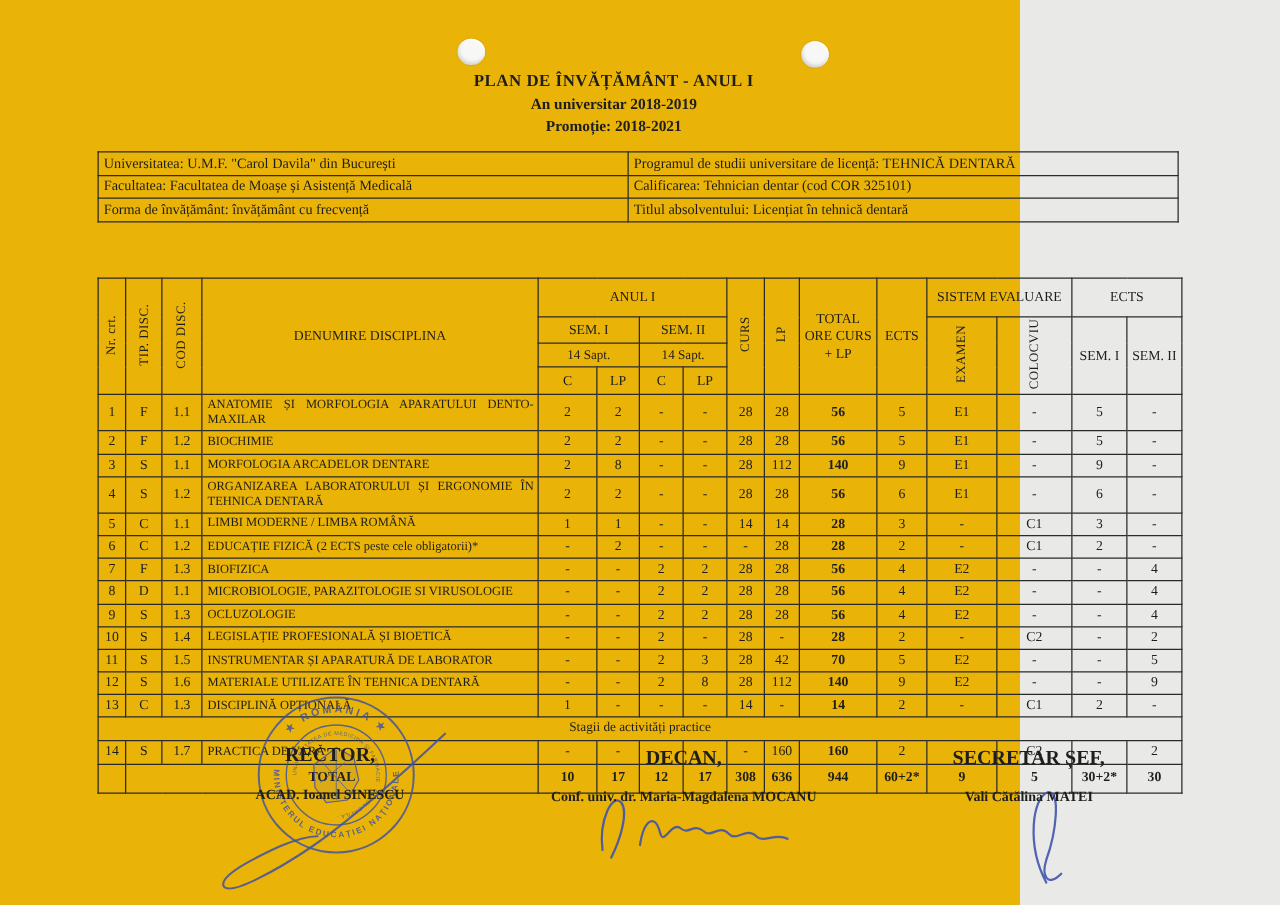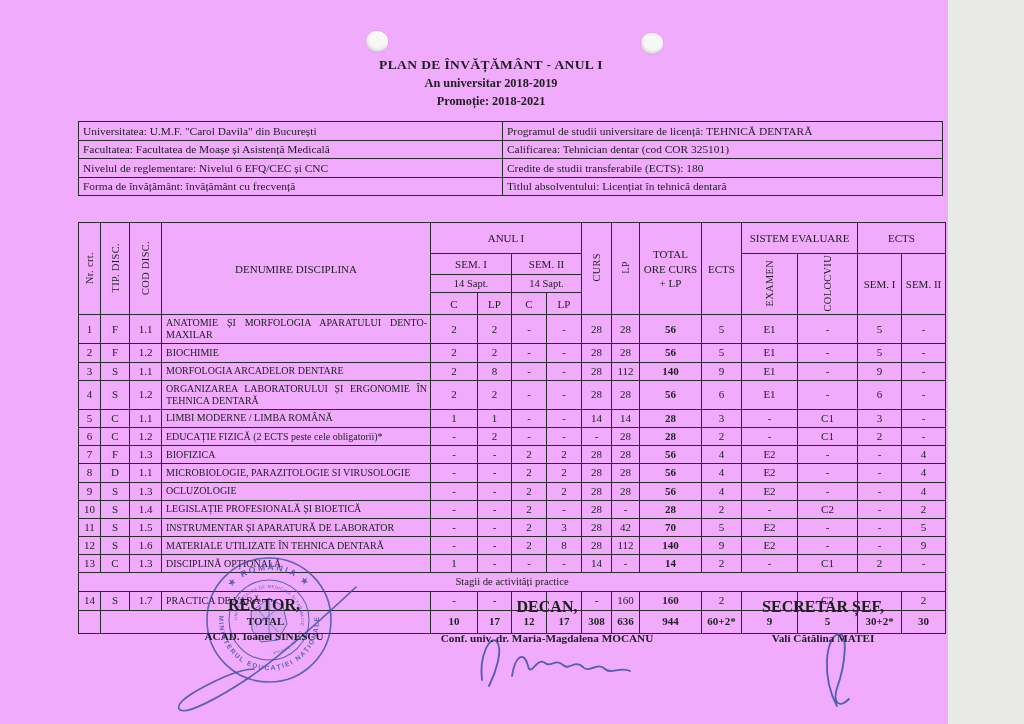--- a/index.html
+++ b/index.html
@@ -1,17 +1,17 @@
 <!DOCTYPE html>
 <html><head>
 <meta charset="utf-8">
 <style>
   html,body{margin:0;padding:0;width:1024px;height:724px;overflow:hidden;}
   body{background:#e9e9e7;font-family:"Liberation Serif",serif;color:#1e1e1e;}
-  .paper{position:relative;width:948px;height:724px;background:#f0abfc;}
+  .paper{position:relative;width:816px;height:724px;background:#eab308;}
 
   .hole{position:absolute;width:22px;height:21px;border-radius:50%;background:#f7f7f5;
         box-shadow:inset 1px -2px 3px rgba(0,0,0,.14), inset -1px 1px 1px rgba(255,255,255,.9), 0 0 0 1px rgba(0,0,0,.04);}
   #hole-left{left:366px;top:31px;}
   #hole-right{left:641px;top:33px;}
 
   .title-block{position:absolute;left:0;top:57px;width:1024px;text-align:center;transform:translateX(-21px);}
   .title-block .t1{font-size:13.5px;font-weight:bold;letter-spacing:.4px;}
   .title-block .t2,.title-block .t3{font-size:12.3px;font-weight:bold;margin-top:3px;}
 
@@ -74,24 +74,20 @@
           <td>Universitatea: U.M.F. "Carol Davila" din București</td>
           <td>Programul de studii universitare de licență: TEHNICĂ DENTARĂ</td>
         </tr>
 
         <tr>
           <td>Facultatea: Facultatea de Moașe și Asistență Medicală</td>
           <td>Calificarea: Tehnician dentar (cod COR 325101)</td>
         </tr>
 
 
-        <tr>
-          <td>Nivelul de reglementare: Nivelul 6 EFQ/CEC și CNC</td>
-          <td>Credite de studii transferabile (ECTS): 180</td>
-        </tr>
 
         <tr>
           <td>Forma de învățământ: învățământ cu frecvență</td>
           <td>Titlul absolventului: Licențiat în tehnică dentară</td>
         </tr>
       </tbody>
   </table>
 
   <table class="main-table">
     <colgroup>

